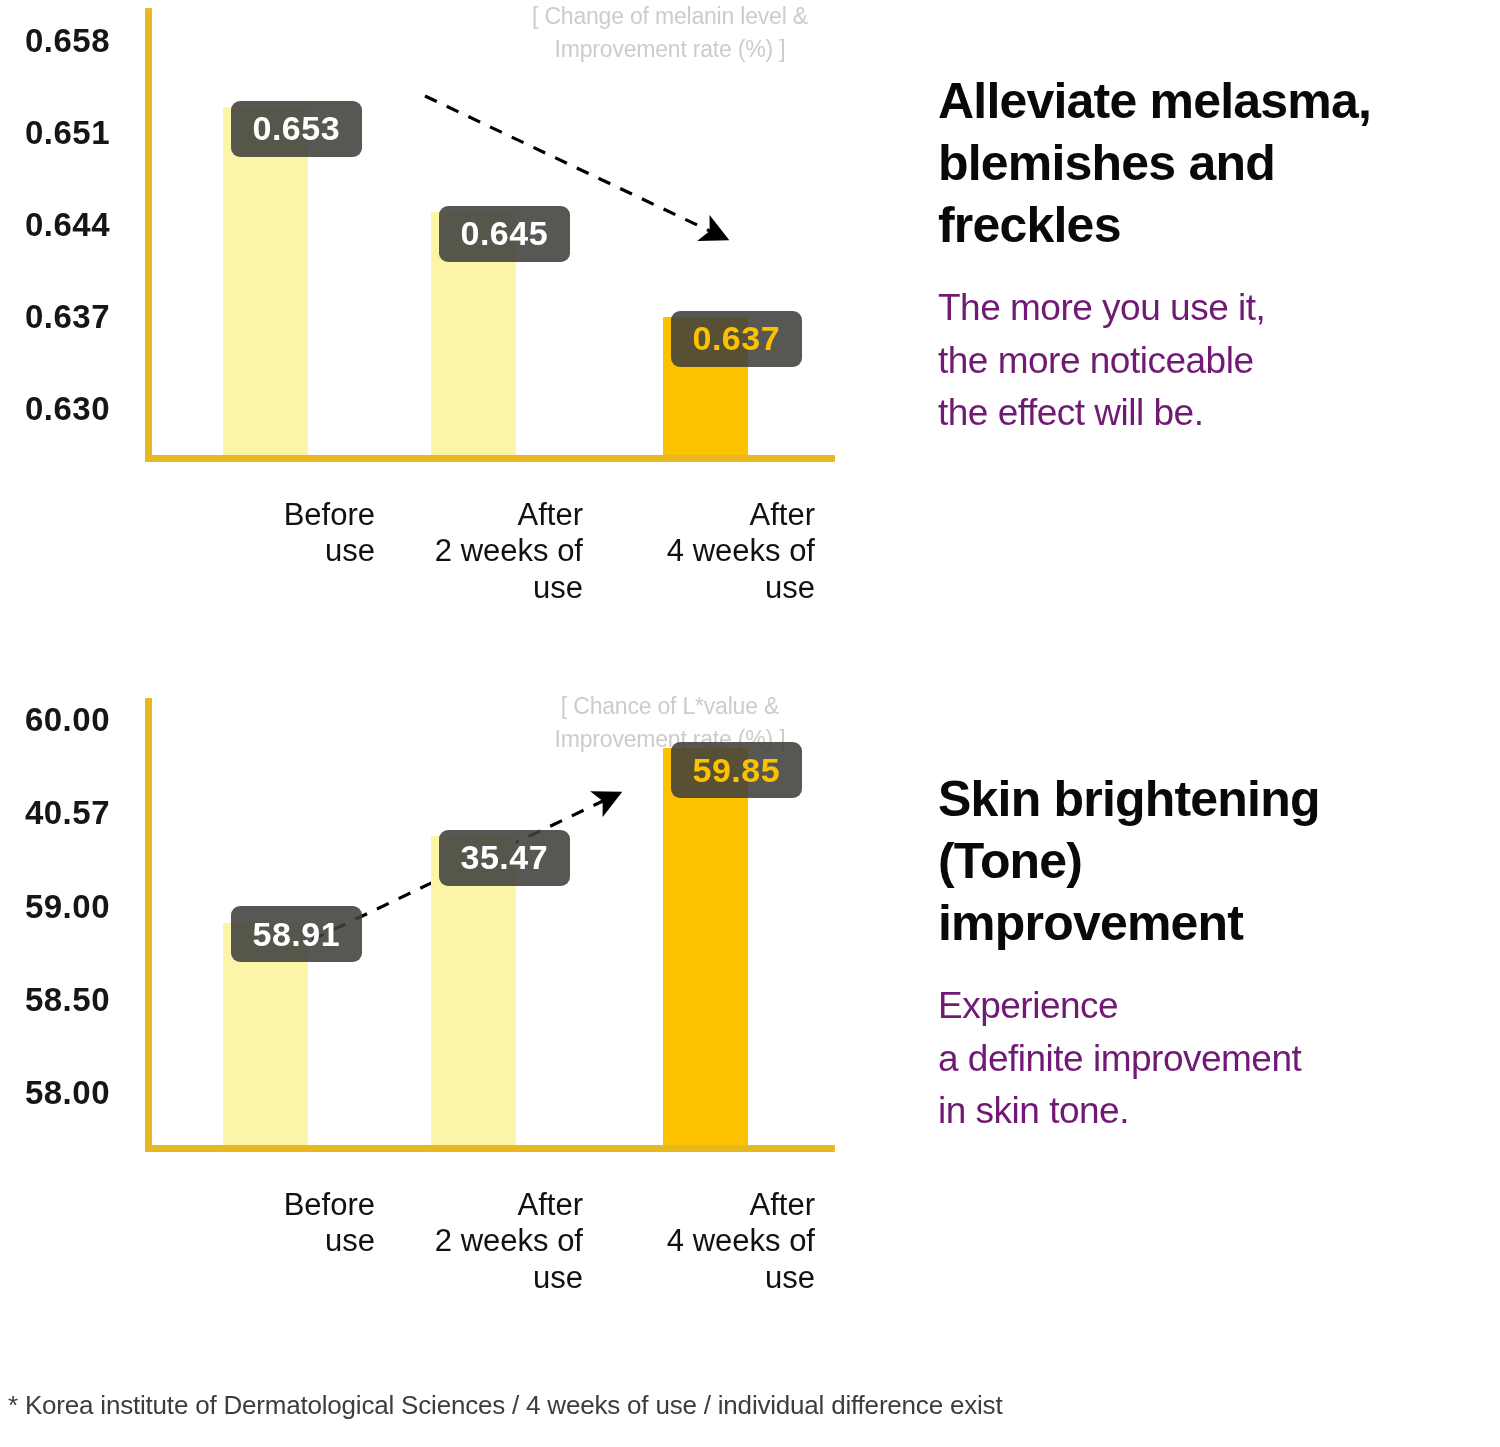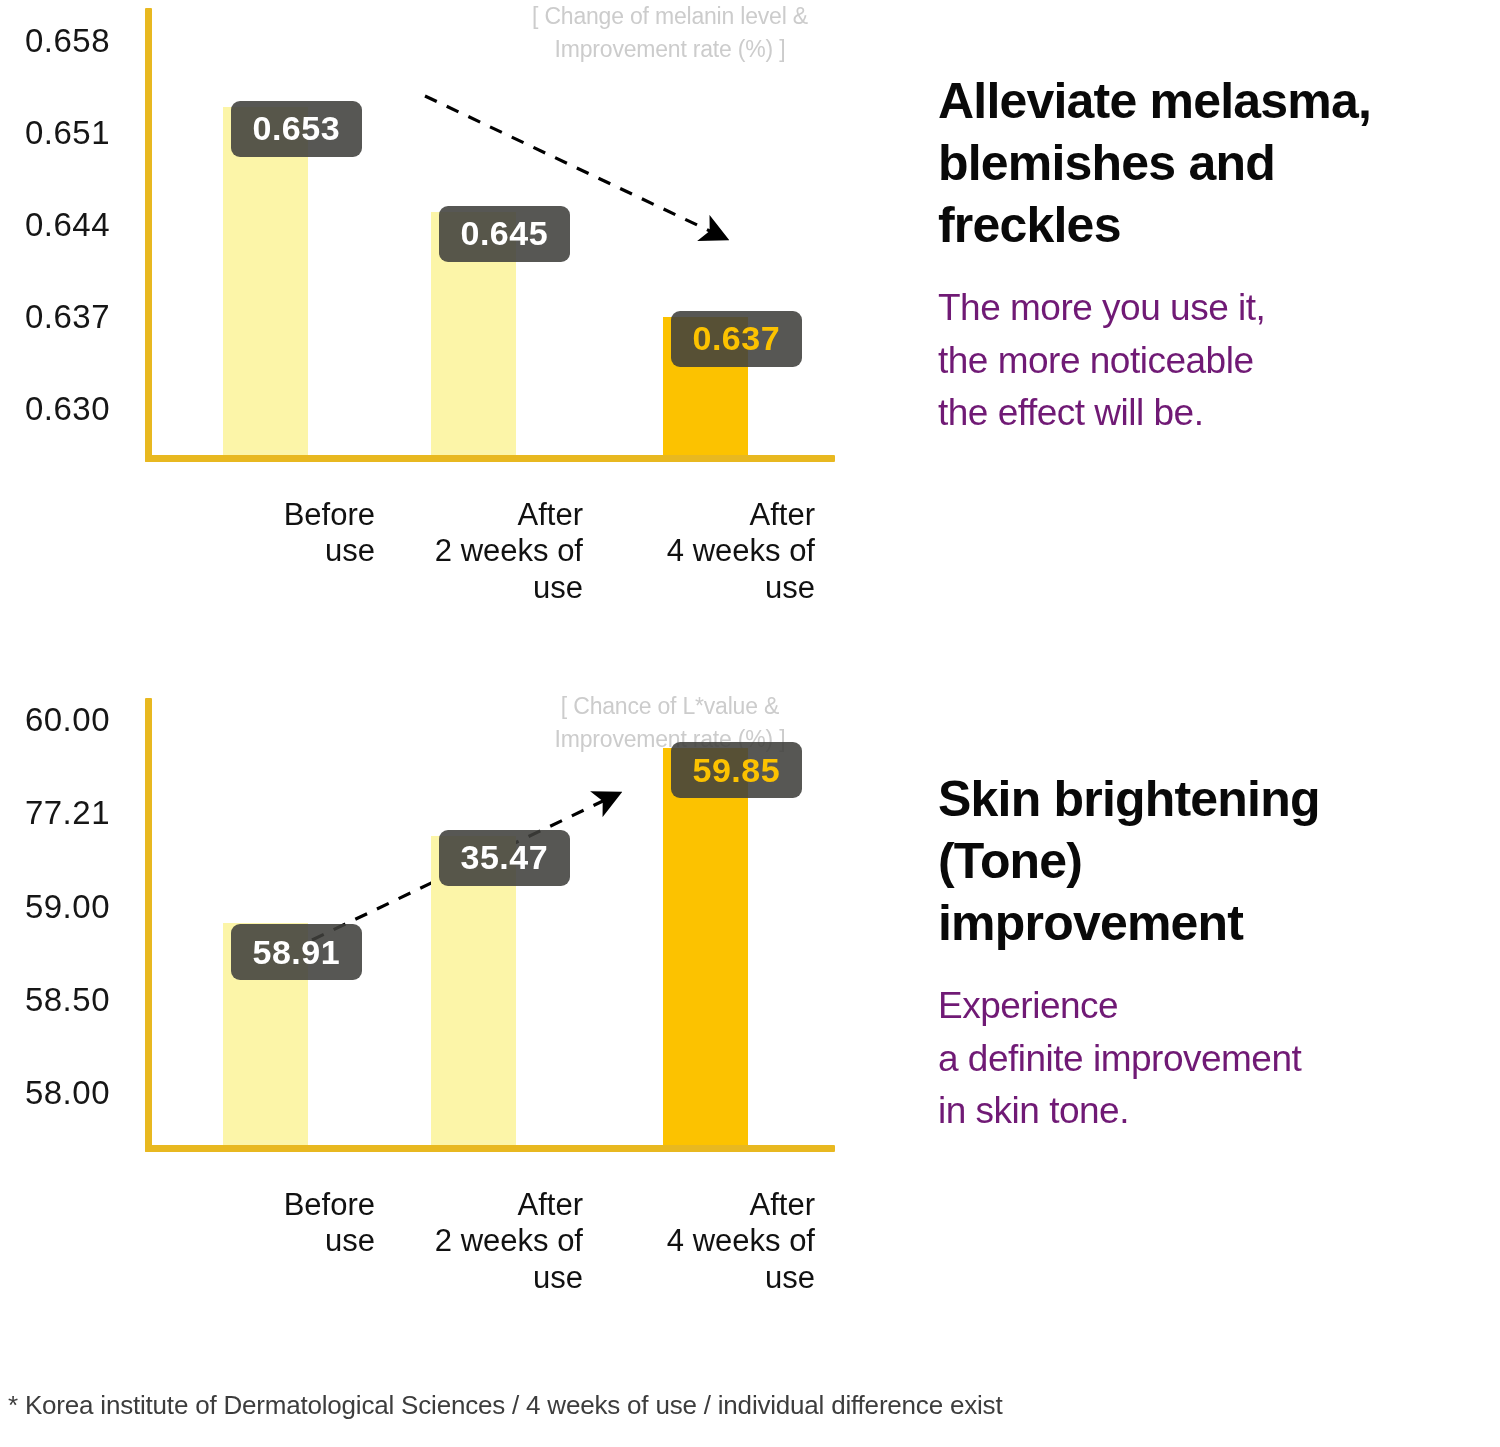--- a/index.html
+++ b/index.html
@@ -61,20 +61,21 @@
   }
   .y-label {
     position: absolute;
     right: 20px;
     font-size: 33px;
     color: #161616;
     letter-spacing: 0.5px;
     transform: translateY(-50%);
     white-space: nowrap;
     font-family: "Liberation Sans", sans-serif;
+    font-weight: bold;
   }
 
   
   .axis-y {
     position: absolute;
     left: 145px;
     width: 7px;
     background: #E8B820;
     border-radius: 1px;
   }
@@ -234,38 +235,38 @@
     </div>
   </div>
 
   <div class="block" id="block-2">
 
     <div class="chart-area">
       <div class="chart-caption">[ Chance of L*value &amp;
 Improvement rate (%) ]</div>
       <div class="y-labels">
           <div class="y-label" style="top: 30.35px;">60.00</div>
-          <div class="y-label" style="top: 123.475px;">77.21</div>
+          <div class="y-label" style="top: 123.475px;">40.57</div>
           <div class="y-label" style="top: 216.6px;">59.00</div>
           <div class="y-label" style="top: 309.725px;">58.50</div>
           <div class="y-label" style="top: 402.85px;">58.00</div>
         </div>
       <div class="axis-y" style="top: 8px; height: 454px;"></div>
       <div class="axis-x" style="top: 455px;"></div>
       <div class="plot" style="top: 8px; height: 447px;"></div>
       <svg class="trend-svg" viewBox="0 0 900 640">
         <defs>
           <marker id="arrow-up" markerWidth="9" markerHeight="9" refX="3" refY="4.5" orient="auto" markerUnits="strokeWidth">
             <path d="M0,0 L9,4.5 L0,9 L2.2,4.5 z" fill="#000"></path>
           </marker>
         </defs>
         <line x1="312" y1="250" x2="605" y2="110" stroke="#000" stroke-width="3.2" stroke-dasharray="13 11" marker-end="url(#arrow-up)"></line>
       </svg>
     <div class="bar bar-light" style="left: 222.5px; height: 221.637px; bottom: auto; position: absolute; top: 233.363px;"></div>
-        <div class="value-badge white" style="left: 230.5px; top: 234px;">58.91</div>
+        <div class="value-badge white" style="left: 230.5px; top: 216px;">58.91</div>
         <div class="x-label" style="left: 155px; top: 497px;">Before
 use</div>
         <div class="bar bar-light" style="left: 430.5px; height: 309.175px; bottom: auto; position: absolute; top: 145.825px;"></div>
         <div class="value-badge white" style="left: 438.5px; top: 139.825px;">35.47</div>
         <div class="x-label" style="left: 363px; top: 497px;">After
 2 weeks of
 use</div>
         <div class="bar bar-strong" style="left: 662.5px; height: 396.712px; bottom: auto; position: absolute; top: 58.2875px;"></div>
         <div class="value-badge amber" style="left: 670.5px; top: 52.2875px;">59.85</div>
         <div class="x-label" style="left: 595px; top: 497px;">After

